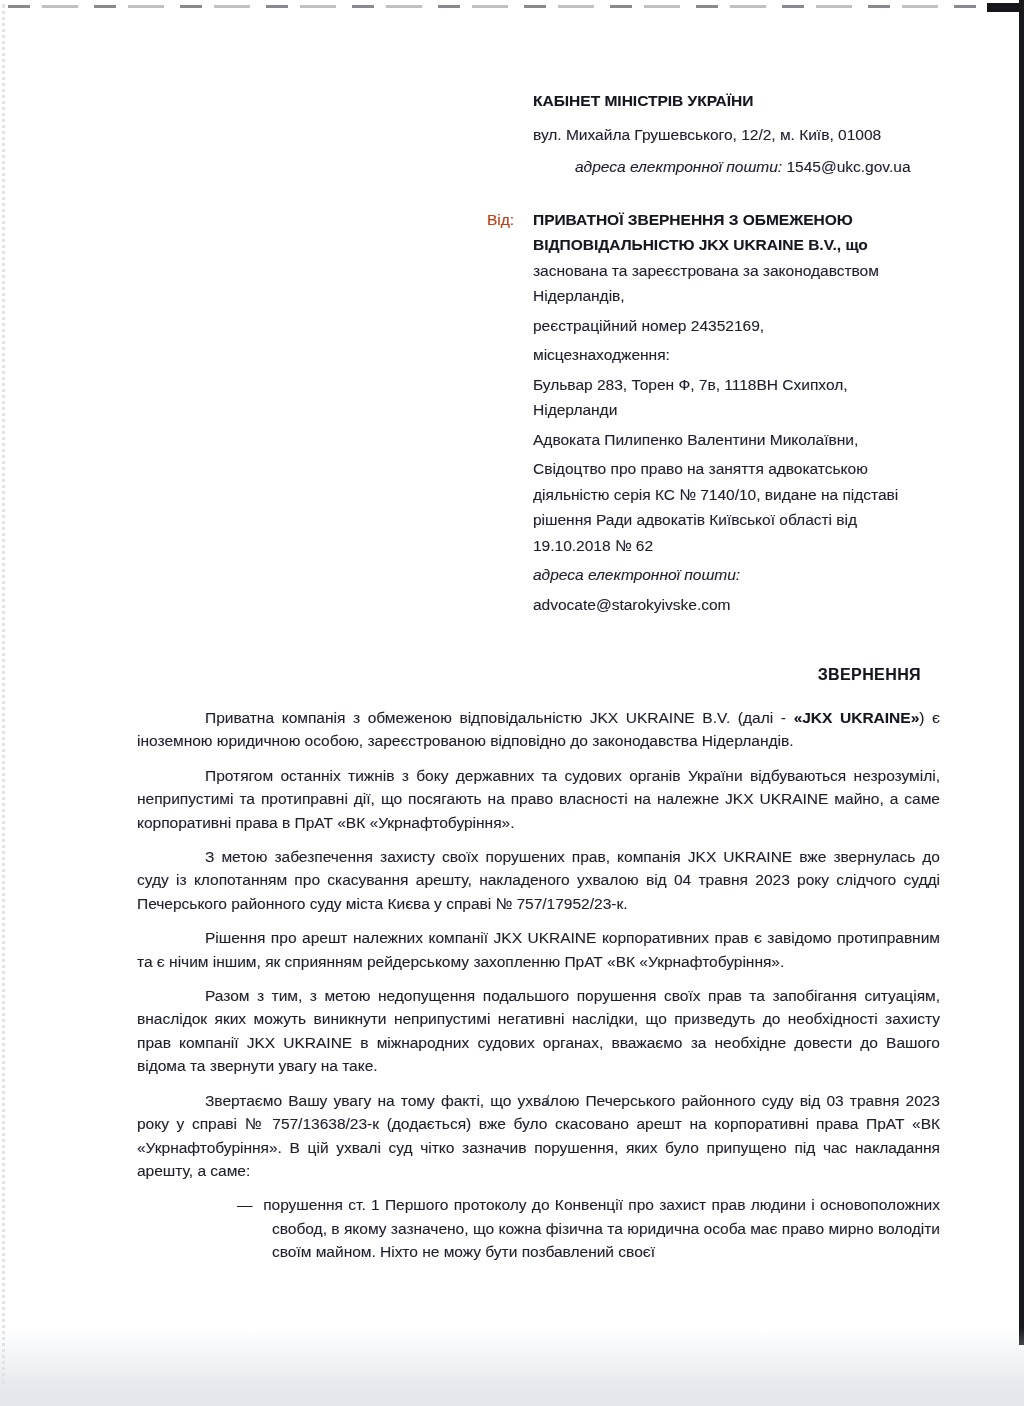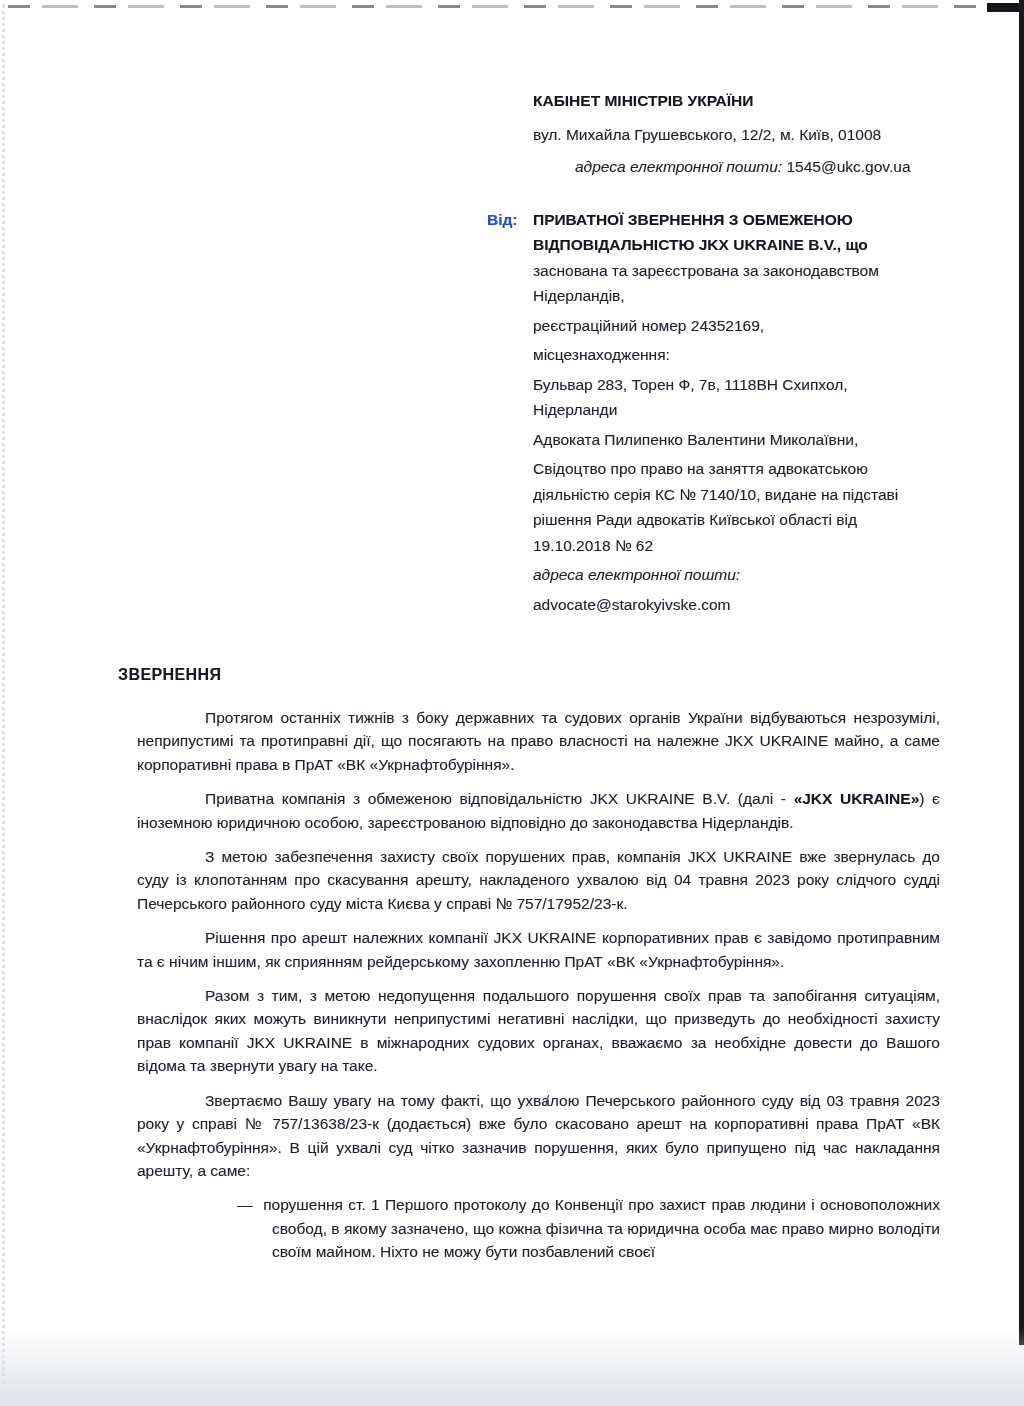--- a/index.html
+++ b/index.html
@@ -32,24 +32,24 @@
   .b{font-weight:700;color:#15171c;}
   .i{font-style:italic;}
   .nowrap{white-space:nowrap;}
   
   .addr-col{margin-left:396px;width:383px;line-height:25.5px;}
   .addr-col .item{margin:0 0 4px 0;}
   .addr-col .gap-s{margin-bottom:8px;}
   .addr-col .gap-m{margin-bottom:7px;}
   .addr-col .gap-l{margin-bottom:27px;margin-left:42px;}
   .from-row{position:relative;}
-  .from-label{position:absolute;left:-46px;top:0;font-weight:700;color:#1d4ed8;}
+  .from-label{position:absolute;left:-46px;top:0;font-weight:400;color:#c2410c;}
   
   .letter-title{
-    margin:45px 0 18px 0;text-align:left;transform:translateX(-19px);
+    margin:45px 0 18px 0;text-align:right;transform:translateX(-19px);
     font-weight:700;font-size:16px;line-height:26px;letter-spacing:.4px;color:#15171c;
   }
   
   .para{
     text-align:justify;text-indent:68px;margin:0 0 11px 0 !important;
   }
   .bullet{
     text-align:justify;margin:2px 0 0 0 !important;
     padding-left:135px;text-indent:-35px;
   }
@@ -82,23 +82,23 @@
     <p class="item">місцезнаходження:</p>
     <p class="item">Бульвар 283, Торен Ф, 7в, 1118ВН Схипхол, Нідерланди</p>
     <p class="item">Адвоката Пилипенко Валентини Миколаївни,</p>
     <p class="item">Свідоцтво про право на заняття адвокатською діяльністю серія КС № 7140/10, видане на підставі рішення Ради адвокатів Київської області від 19.10.2018 № 62</p>
     <p class="item i">адреса електронної пошти:</p>
     <p class="item">advocate@starokyivske.com</p>
   </section>
 
   <h1 class="letter-title">ЗВЕРНЕННЯ</h1>
 
+  <p class="para"><span>Приватна компанія з обмеженою відповідальністю JKX UKRAINE B.V. (далі - </span><span class="b">«JKX UKRAINE»</span><span>) є іноземною юридичною особою, зареєстрованою відповідно до законодавства Нідерландів.</span></p>
+
   <p class="para">Протягом останніх тижнів з боку державних та судових органів України відбуваються незрозумілі, неприпустимі та протиправні дії, що посягають на право власності на належне JKX UKRAINE майно, а саме корпоративні права в ПрАТ «ВК «Укрнафтобуріння».</p>
-
-  <p class="para"><span>Приватна компанія з обмеженою відповідальністю JKX UKRAINE B.V. (далі - </span><span class="b">«JKX UKRAINE»</span><span>) є іноземною юридичною особою, зареєстрованою відповідно до законодавства Нідерландів.</span></p>
   <p class="para">З метою забезпечення захисту своїх порушених прав, компанія JKX UKRAINE вже звернулась до суду із клопотанням про скасування арешту, накладеного ухвалою від 04 травня 2023 року слідчого судді Печерського районного суду міста Києва у справі № 757/17952/23-к.</p>
   <p class="para">Рішення про арешт належних компанії JKX UKRAINE корпоративних прав є завідомо протиправним та є нічим іншим, як сприянням рейдерському захопленню ПрАТ «ВК «Укрнафтобуріння».</p>
   <p class="para">Разом з тим, з метою недопущення подальшого порушення своїх прав та запобігання ситуаціям, внаслідок яких можуть виникнути неприпустимі негативні наслідки, що призведуть до необхідності захисту прав компанії JKX UKRAINE в міжнародних судових органах, вважаємо за необхідне довести до Вашого відома та звернути увагу на таке.</p>
   <p class="para">Звертаємо Вашу увагу на тому факті, що ухвалою Печерського районного суду від 03 травня 2023 року у справі № 757/13638/23-к (додається) вже було скасовано арешт на корпоративні права ПрАТ «ВК «Укрнафтобуріння». В цій ухвалі суд чітко зазначив порушення, яких було припущено під час накладання арешту, а саме:</p>
 
   <p class="bullet"><span>—</span>&nbsp;&nbsp;<span>порушення ст. 1 Першого протоколу до Конвенції про захист прав людини і основоположних свобод, в якому зазначено, що кожна фізична та юридична особа має право мирно володіти своїм майном. Ніхто не можу бути позбавлений своєї</span></p>
 
 </div>
 
 <span class="stray-slash">/</span>

